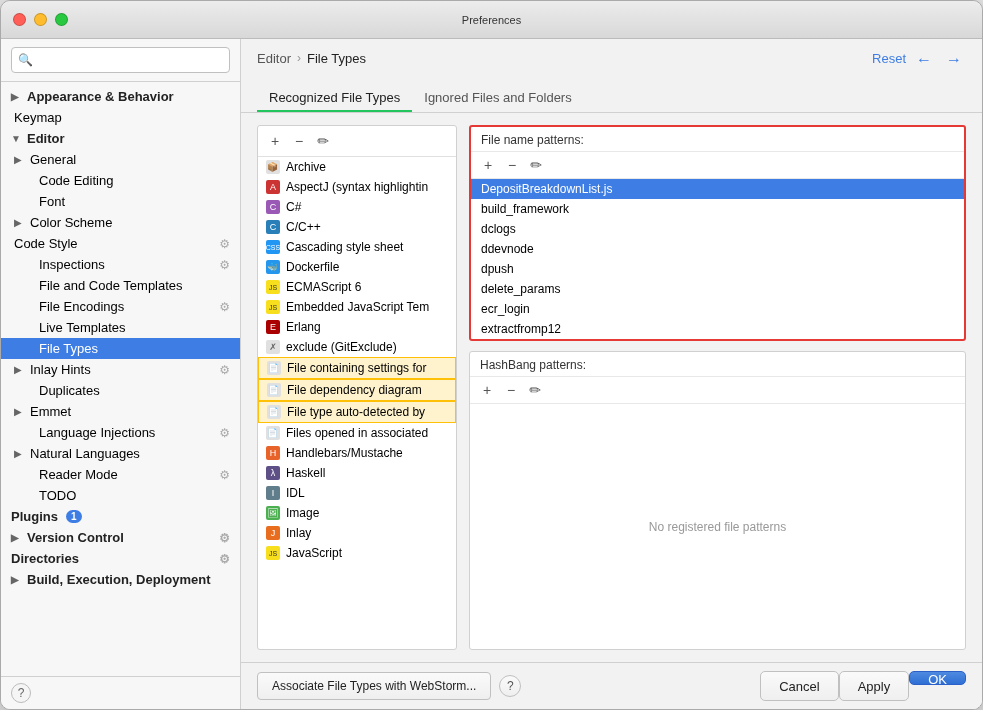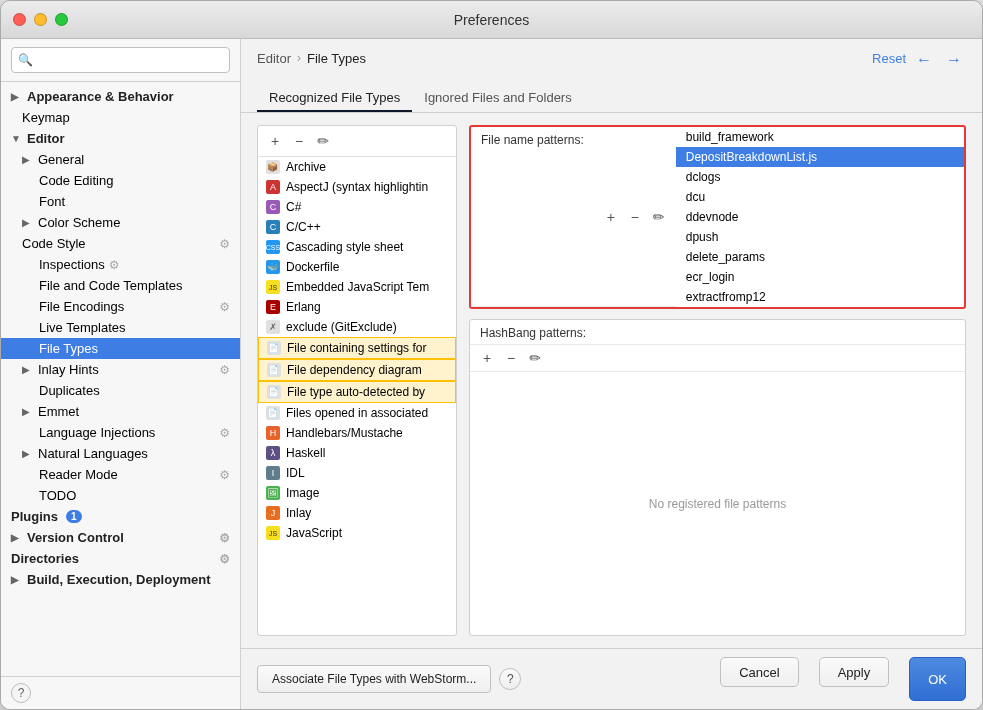--- a/index.html
+++ b/index.html
@@ -44,21 +44,21 @@
     .titlebar-btn {
       width: 13px;
       height: 13px;
       border-radius: 50%;
       border: 1px solid rgba(0,0,0,0.2);
     }
     .titlebar-btn.close { background: #ff5f57; }
     .titlebar-btn.minimize { background: #febc2e; }
     .titlebar-btn.maximize { background: #28c840; }
     .titlebar-title {
-      font-size: 14px;
+      font-size: 11px;
       color: #333;
       font-weight: 500;
     }
     .content {
       display: flex;
       flex: 1;
       overflow: hidden;
     }
     
     .sidebar {
@@ -109,21 +109,21 @@
     }
     .sidebar-item.selected {
       background: #3d7de4;
       color: white;
     }
     .sidebar-item.section-header {
       font-weight: 600;
       color: #222;
       padding-left: 10px;
     }
-    .sidebar-item.level1 { padding-left: 21px; }
+    .sidebar-item.level1 { padding-left: 13px; }
     .sidebar-item.level2 { padding-left: 38px; }
     .expand-arrow {
       font-size: 10px;
       color: #666;
       width: 12px;
     }
     
     .main {
       flex: 1;
       display: flex;
@@ -162,21 +162,21 @@
       margin-top: 4px;
     }
     .tab {
       padding: 5px 12px;
       cursor: pointer;
       font-size: 13px;
       border-bottom: 2px solid transparent;
       color: #555;
     }
     .tab.active {
-      border-bottom: 2px solid #0f172a;
+      border-bottom: 2px solid #22c55e;
       color: #222;
     }
     .main-body {
       flex: 1;
       display: flex;
       padding: 12px 16px;
       gap: 12px;
       overflow: hidden;
     }
     
@@ -263,21 +263,21 @@
       display: flex;
       flex-direction: column;
       gap: 10px;
       overflow: hidden;
     }
     .patterns-section {
       border: 1px solid #d0d0d0;
       background: white;
       border-radius: 3px;
       display: flex;
-      flex-direction: row;
+      flex-direction: column;
     }
     .patterns-section.selected-outline {
       border: 2px solid #e53935;
     }
     .patterns-header {
       padding: 6px 10px 4px;
       font-size: 12px;
       color: #333;
       border-bottom: 1px solid #e8e8e8;
     }
@@ -347,34 +347,34 @@
       cursor: pointer;
       font-size: 12px;
       color: #555;
       display: flex;
       align-items: center;
       justify-content: center;
     }
     .spacer { flex: 1; }
     .dialog-btns {
       display: flex;
-      gap: 20px;
+      gap: 0;
     }
     .btn-cancel, .btn-apply {
       height: 30px;
       padding: 0 18px;
       border: 1px solid #c0c0c0;
       background: linear-gradient(180deg, #fafafa 0%, #efefef 100%);
       border-radius: 5px;
       cursor: pointer;
       font-size: 13px;
       color: #222;
     }
     .btn-ok {
-      height: 44px;
+      height: 14px;
       padding: 0 18px;
       border: 1px solid #2a60c8;
       background: linear-gradient(180deg, #4e8ae0 0%, #2f6fd4 100%);
       border-radius: 5px;
       cursor: pointer;
       font-size: 13px;
       color: white;
     }
     .sidebar-footer {
       padding: 6px 10px;
@@ -454,21 +454,21 @@
           <span>Font</span>
         </div>
         <div class="sidebar-item level1">
           <span class="expand-arrow">▶</span>
           <span>Color Scheme</span>
         </div>
         <div class="sidebar-item level1" style="justify-content: space-between;">
           <span>Code Style</span>
           <span style="color:#aaa;font-size:12px;">⚙</span>
         </div>
-        <div class="sidebar-item level2" style="justify-content: flex-start;">
+        <div class="sidebar-item level2" style="justify-content: space-between;">
           <span>Inspections</span>
           <span style="color:#aaa;font-size:12px;">⚙</span>
         </div>
         <div class="sidebar-item level2">
           <span>File and Code Templates</span>
         </div>
         <div class="sidebar-item level2" style="justify-content: space-between; gap: 48px;">
           <span>File Encodings</span>
           <span style="color:#aaa;font-size:12px;">⚙</span>
         </div>
@@ -582,20 +582,24 @@
             </div>
             <div class="file-type-item">
               <span class="file-icon css" style="font-size:7px;">CSS</span>
               <span>Cascading style sheet</span>
             </div>
             <div class="file-type-item">
               <span class="file-icon docker">🐳</span>
               <span>Dockerfile</span>
             </div>
             <div class="file-type-item">
+              <span class="file-icon ecma" style="font-size:7px;">JS</span>
+              <span>ECMAScript 6</span>
+            </div>
+            <div class="file-type-item">
               <span class="file-icon embedded-js" style="font-size:7px;">JS</span>
               <span>Embedded JavaScript Tem</span>
             </div>
             <div class="file-type-item">
               <span class="file-icon erlang">E</span>
               <span>Erlang</span>
             </div>
             <div class="file-type-item">
               <span class="file-icon exclude">✗</span>
               <span>exclude (GitExclude)</span>
@@ -648,24 +652,23 @@
           <div class="patterns-section selected-outline" style="flex:0 0 auto;">
             <div class="patterns-header">
               <span>File name patterns:</span>
             </div>
             <div class="patterns-toolbar">
               <button class="tool-btn">+</button>
               <button class="tool-btn">−</button>
               <button class="tool-btn">✏</button>
             </div>
             <div class="patterns-list">
+              <div class="pattern-item selected">DepositBreakdownList.js</div>
               <div class="pattern-item">build_framework</div>
-              <div class="pattern-item selected">DepositBreakdownList.js</div>
               <div class="pattern-item">dclogs</div>
-              <div class="pattern-item">dcu</div>
               <div class="pattern-item">ddevnode</div>
               <div class="pattern-item">dpush</div>
               <div class="pattern-item">delete_params</div>
               <div class="pattern-item">ecr_login</div>
               <div class="pattern-item">extractfromp12</div>
 
             </div>
           </div>
 
           <div class="hashbang-section" style="flex:1;">

